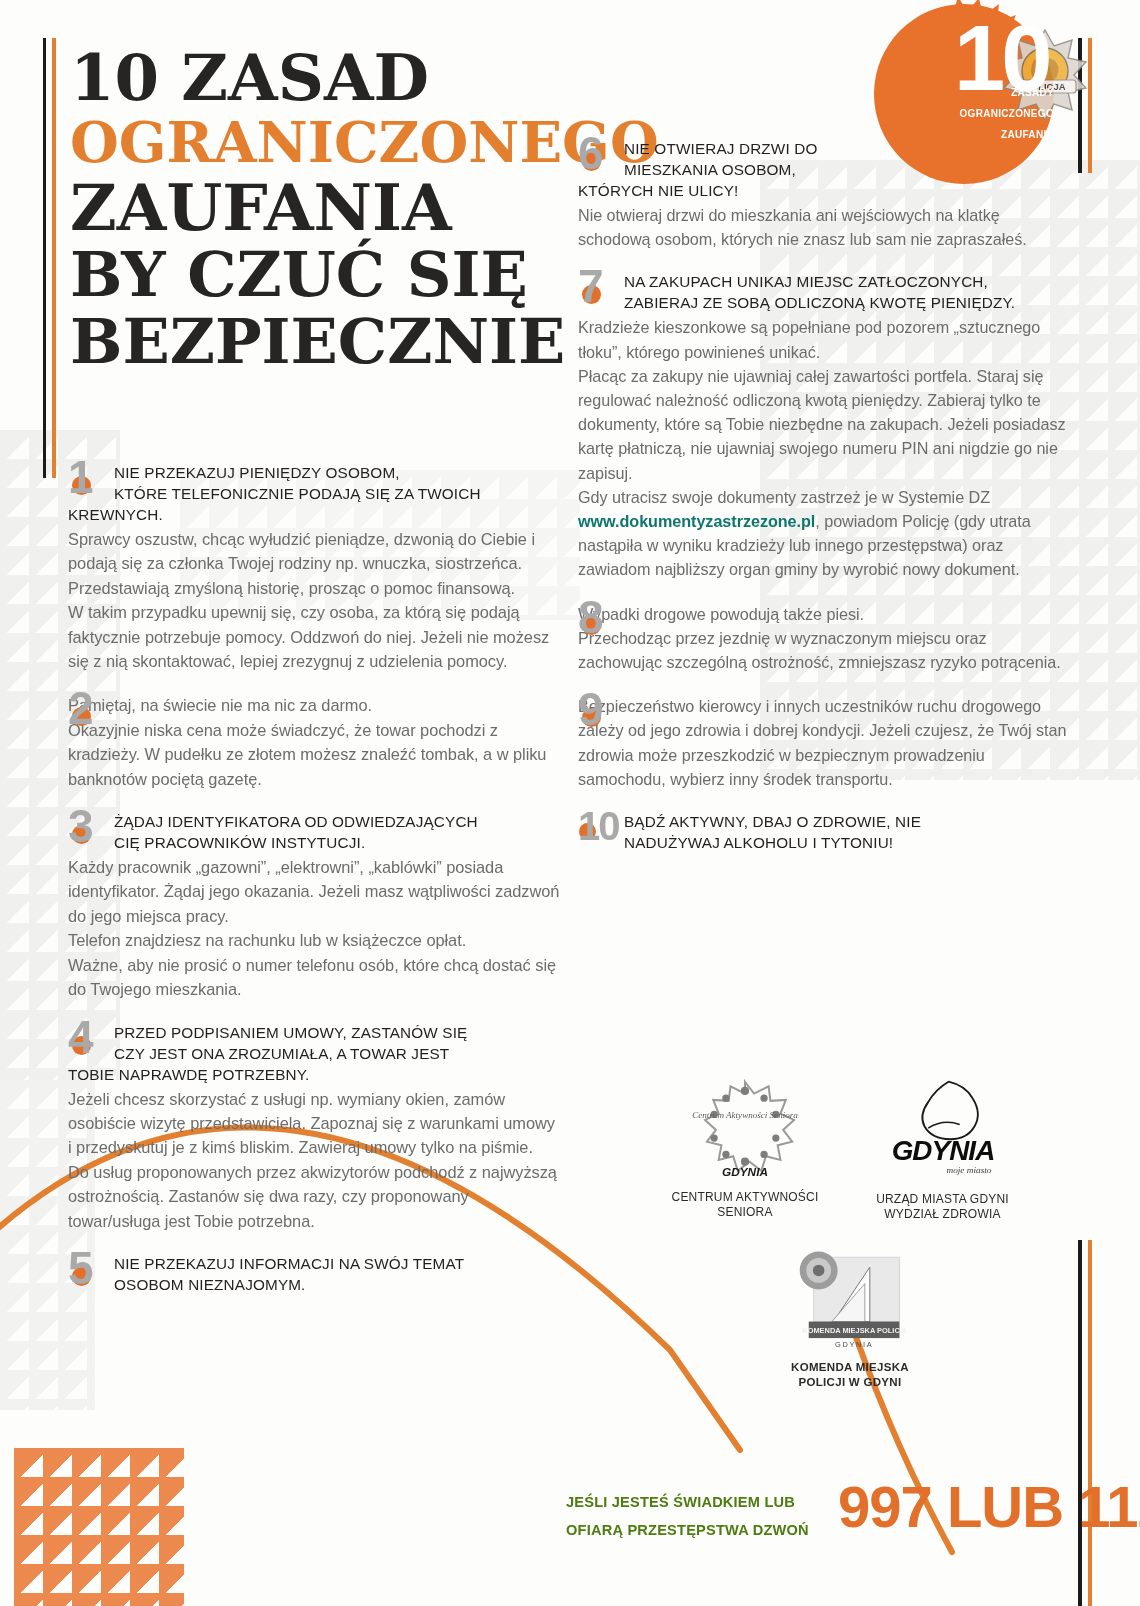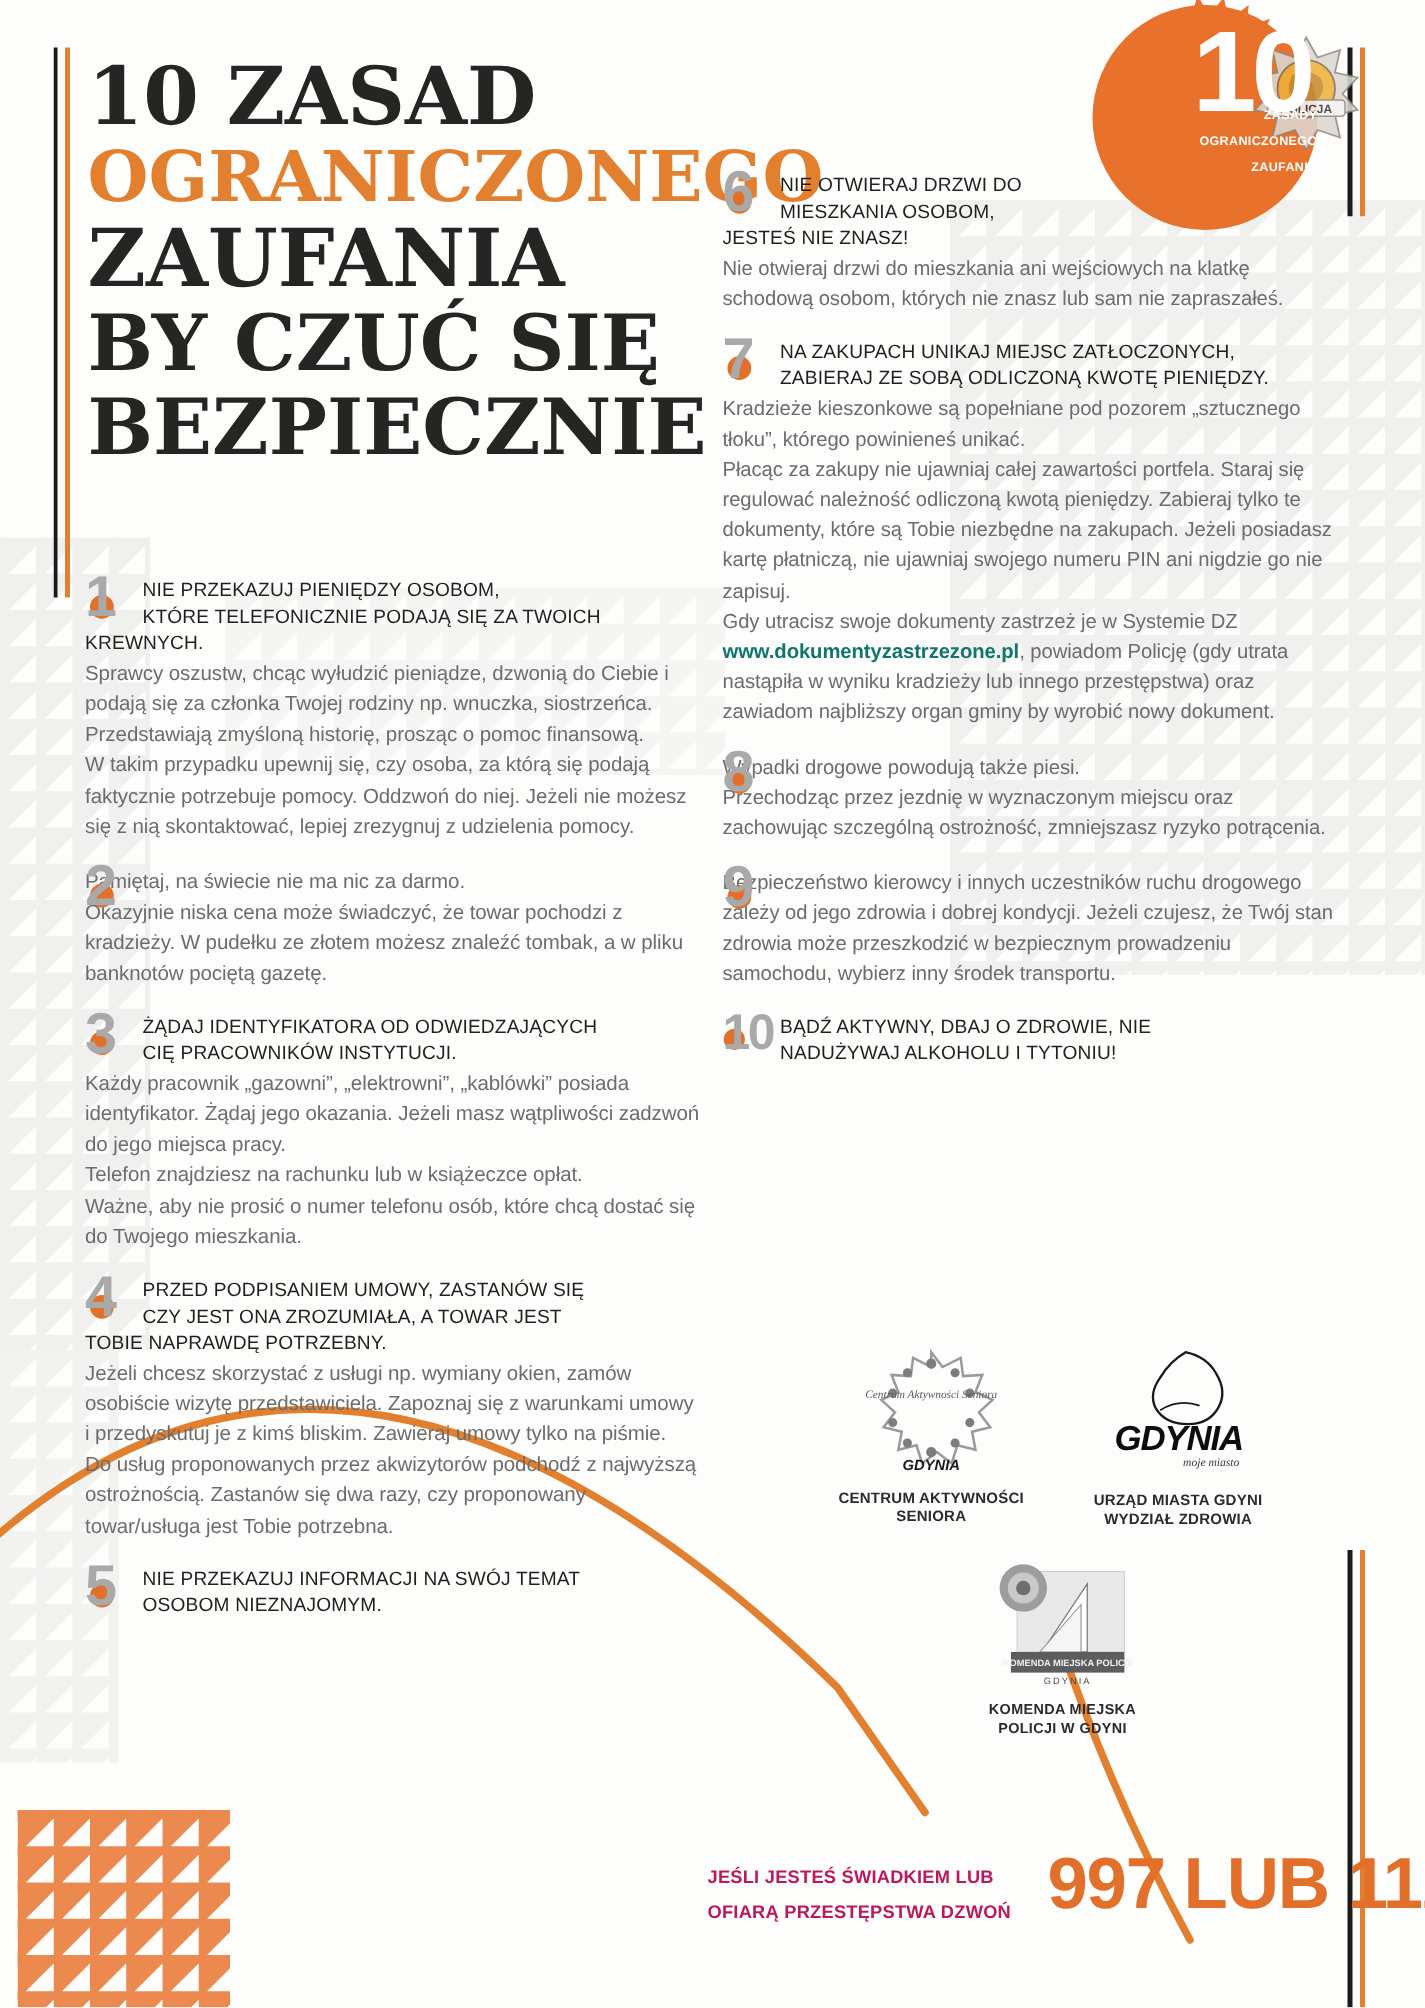--- a/index.html
+++ b/index.html
@@ -124,31 +124,31 @@
 
   
   #col-right .rbody { font-size: 16.2px; line-height: 24.2px; }
 
   
   #logos { position: absolute; left: 630px; top: 1078px; width: 420px; }
   .logo-item { position: absolute; text-align: center; }
   #logo-cas { left: 20px; top: 0; width: 190px; }
   #logo-gdy { left: 210px; top: 0; width: 205px; }
   .logo-cap {
-    font-size: 12px; color: #2b2b2b; font-weight: bold;
+    font-size: 12px; color: #2b2b2b; font-weight: normal;
     line-height: 15px; letter-spacing: .2px; margin-top: 6px;
   }
   #logo-police { position: absolute; left: 745px; top: 1242px; width: 210px; text-align:center; }
   #logo-police .logo-cap { font-weight: bold; font-size: 11.5px; letter-spacing:.3px; }
 
   
   #emg { position: absolute; left: 566px; top: 1482px; width: 520px; height: 78px; }
   #emg-txt {
     position: absolute; left: 0; top: 6px; width: 288px;
-    font-weight: bold; font-size: 14.6px; color: #be185d;
+    font-weight: bold; font-size: 14.6px; color: #4d7c0f;
     line-height: 28px; letter-spacing: .2px;
   }
   #emg-num {
     position: absolute; left: 272px; top: -6px;
     font-weight: bold; font-size: 58px; color: #e2702a;
     letter-spacing: -1px; line-height: 62px; white-space: nowrap;
   }
 </style>
 </head>
 <body>
@@ -233,21 +233,21 @@
         <div class="numdot"></div>
         <div class="num">5</div>
         <div class="rhead">NIE PRZEKAZUJ INFORMACJI NA SWÓJ TEMAT<span class="ln2">OSOBOM NIEZNAJOMYM.</span></div>
       </div>
     </div>
 
   <div class="col" id="col-right">
       <div class="rule-block">
         <div class="numdot"></div>
         <div class="num">6</div>
-        <div class="rhead">NIE OTWIERAJ DRZWI DO<span class="ln2">MIESZKANIA  OSOBOM,</span><span class="ln3">JESTEŚ NIE ZNASZ!</span></div>
+        <div class="rhead">NIE OTWIERAJ DRZWI DO<span class="ln2">MIESZKANIA  OSOBOM,</span><span class="ln3">KTÓRYCH NIE ULICY!</span></div>
         <div class="rbody">Nie otwieraj drzwi do mieszkania ani wejściowych na klatkę schodową osobom, których nie znasz lub sam nie zapraszałeś.</div>
       </div>
       <div class="rule-block">
         <div class="numdot"></div>
         <div class="num">7</div>
         <div class="rhead">NA ZAKUPACH UNIKAJ  MIEJSC ZATŁOCZONYCH,<span class="ln2">ZABIERAJ ZE SOBĄ ODLICZONĄ KWOTĘ PIENIĘDZY.</span></div>
         <div class="rbody">Kradzieże kieszonkowe są popełniane pod pozorem „sztucznego tłoku”, którego powinieneś unikać.<br>Płacąc za zakupy nie ujawniaj całej zawartości portfela. Staraj się regulować należność odliczoną kwotą pieniędzy. Zabieraj tylko te dokumenty, które są Tobie niezbędne na zakupach. Jeżeli posiadasz kartę płatniczą, nie ujawniaj swojego numeru PIN ani nigdzie go nie zapisuj.<br>Gdy utracisz swoje dokumenty zastrzeż je w Systemie DZ <b>www.dokumentyzastrzezone.pl</b>, powiadom Policję (gdy utrata nastąpiła w wyniku kradzieży lub innego przestępstwa) oraz  zawiadom najbliższy organ gminy by wyrobić nowy  dokument.</div>
       </div>
       <div class="rule-block">
         <div class="numdot"></div>

